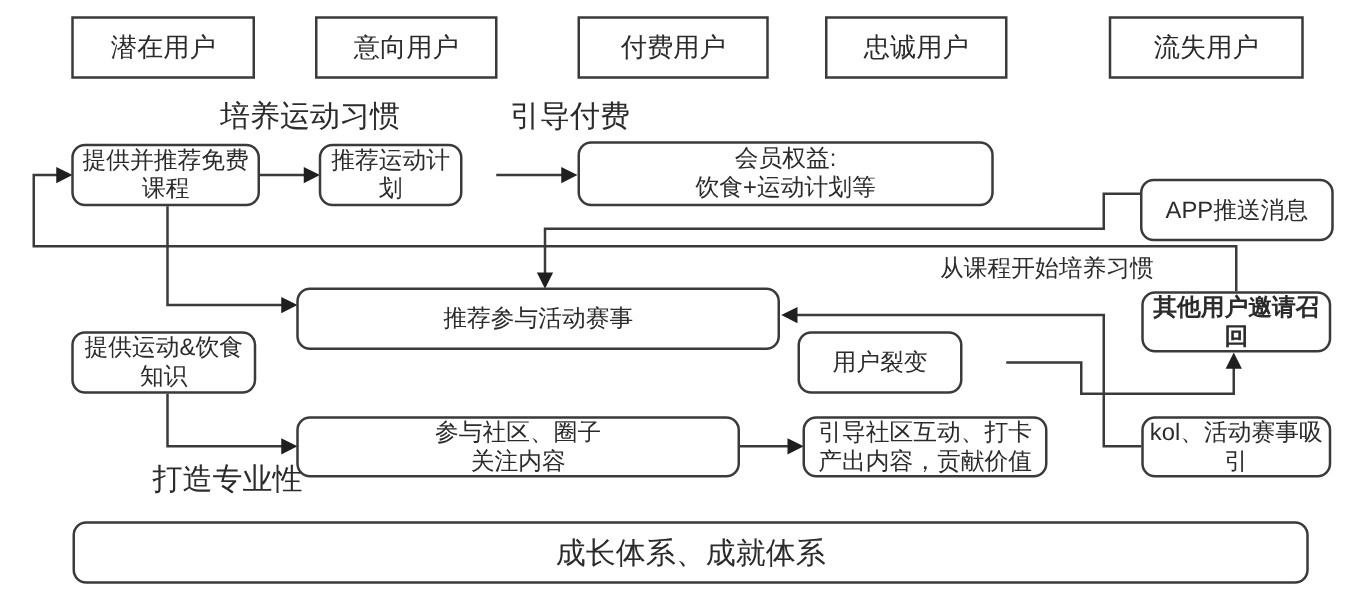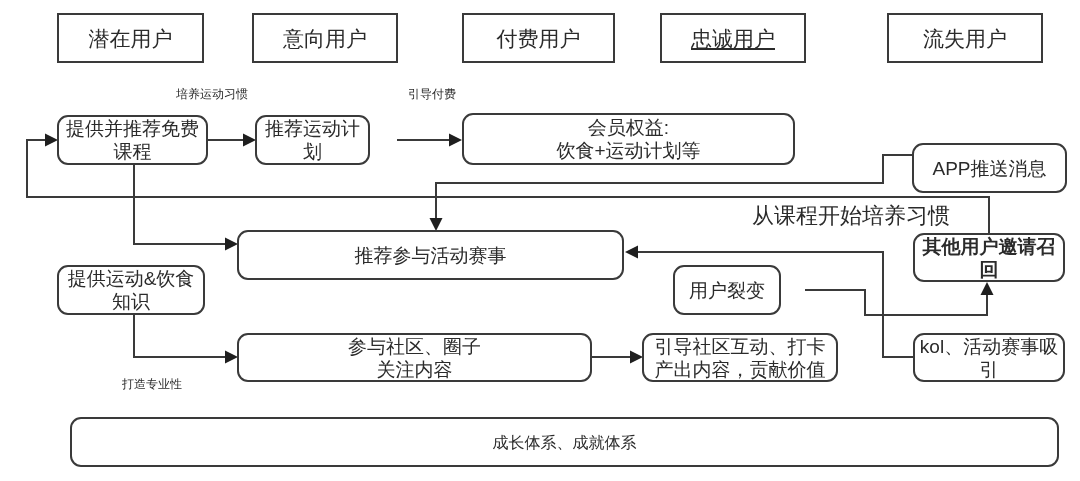--- a/index.html
+++ b/index.html
@@ -11,21 +11,21 @@
   .box{
     position:absolute;box-sizing:border-box;z-index:2;
     border:2px solid #3a3a3a;background:#ffffff;
     display:flex;align-items:center;justify-content:center;
     text-align:center;white-space:pre-line;
     font-size:19px;line-height:23px;color:#2b2b2b;
   }
   .stage{font-size:21px;}
   .rounded{border-radius:11px;}
   .edge-label{
-    position:absolute;z-index:3;font-size:12px;line-height:22px;
+    position:absolute;z-index:3;font-size:24px;line-height:22px;
     color:#2b2b2b;white-space:nowrap;
   }
 </style>
 </head>
 <body>
 
 <div class="canvas">
 
   <svg class="wires" width="1080" height="481" viewBox="0 0 1080 481">
     <g stroke="#3a3a3a" stroke-width="2" fill="none">
@@ -57,41 +57,41 @@
       <polygon points="625,252 638,245.5 638,258.5"></polygon>
       <polygon points="987,282 980.5,295 993.5,295"></polygon>
       <polygon points="238,357 225,350.5 225,363.5"></polygon>
       <polygon points="643,357 630,350.5 630,363.5"></polygon>
     </g>
   </svg>
 
   <div class="box stage" style="left:57px;top:13px;width:147px;height:50px;">潜在用户</div>
   <div class="box stage" style="left:252px;top:13px;width:146px;height:50px;">意向用户</div>
   <div class="box stage" style="left:462px;top:13px;width:153px;height:50px;">付费用户</div>
-  <div class="box stage" style="left:660px;top:13px;width:146px;height:50px;text-decoration:underline;">忠诚用户</div>
+  <div class="box stage" style="left:660px;top:13px;width:146px;height:50px;">忠诚用户</div>
   <div class="box stage" style="left:887px;top:13px;width:156px;height:50px;">流失用户</div>
 
   <div class="box rounded" style="left:57px;top:115px;width:151px;height:50px;">提供并推荐免费
 课程</div>
   <div class="box rounded" style="left:255px;top:115px;width:115px;height:50px;">推荐运动计划</div>
   <div class="box rounded" style="left:462px;top:113px;width:333px;height:52px;">会员权益:
 饮食+运动计划等</div>
   <div class="box rounded" style="left:912px;top:131px;width:155px;height:50px;margin-top:12px;">APP推送消息</div>
   <div class="box rounded" style="left:913px;top:233px;width:152px;height:49px;font-weight:bold;">其他用户邀请召
 回</div>
-  <div class="box rounded" style="left:673px;top:265px;width:108px;height:50px;">用户裂变</div>
+  <div class="box rounded" style="left:638px;top:265px;width:132px;height:50px;">用户裂变</div>
   <div class="box rounded" style="left:57px;top:265px;width:148px;height:50px;">提供运动&amp;饮食
 知识</div>
   <div class="box rounded" style="left:237px;top:230px;width:387px;height:50px;">推荐参与活动赛事</div>
   <div class="box rounded" style="left:237px;top:333px;width:355px;height:49px;">参与社区、圈子
 关注内容</div>
   <div class="box rounded" style="left:642px;top:333px;width:196px;height:49px;">引导社区互动、打卡
 产出内容，贡献价值</div>
   <div class="box rounded" style="left:913px;top:333px;width:152px;height:49px;">kol、活动赛事吸
 引</div>
-  <div class="box rounded" style="left:70px;top:417px;width:989px;height:50px;font-size:16px;">成长体系、成就体系</div>
+  <div class="box rounded" style="left:58px;top:417px;width:989px;height:50px;font-size:24px;">成长体系、成就体系</div>
 
   <div class="edge-label" style="left:176px;top:83px;">培养运动习惯</div>
   <div class="edge-label" style="left:408px;top:83px;">引导付费</div>
-  <div class="edge-label" style="left:752px;top:205px;font-size:22px;">从课程开始培养习惯</div>
+  <div class="edge-label" style="left:752px;top:205px;font-size:19px;">从课程开始培养习惯</div>
   <div class="edge-label" style="left:122px;top:373px;">打造专业性</div>
 
 </div>
 
 </body></html>

